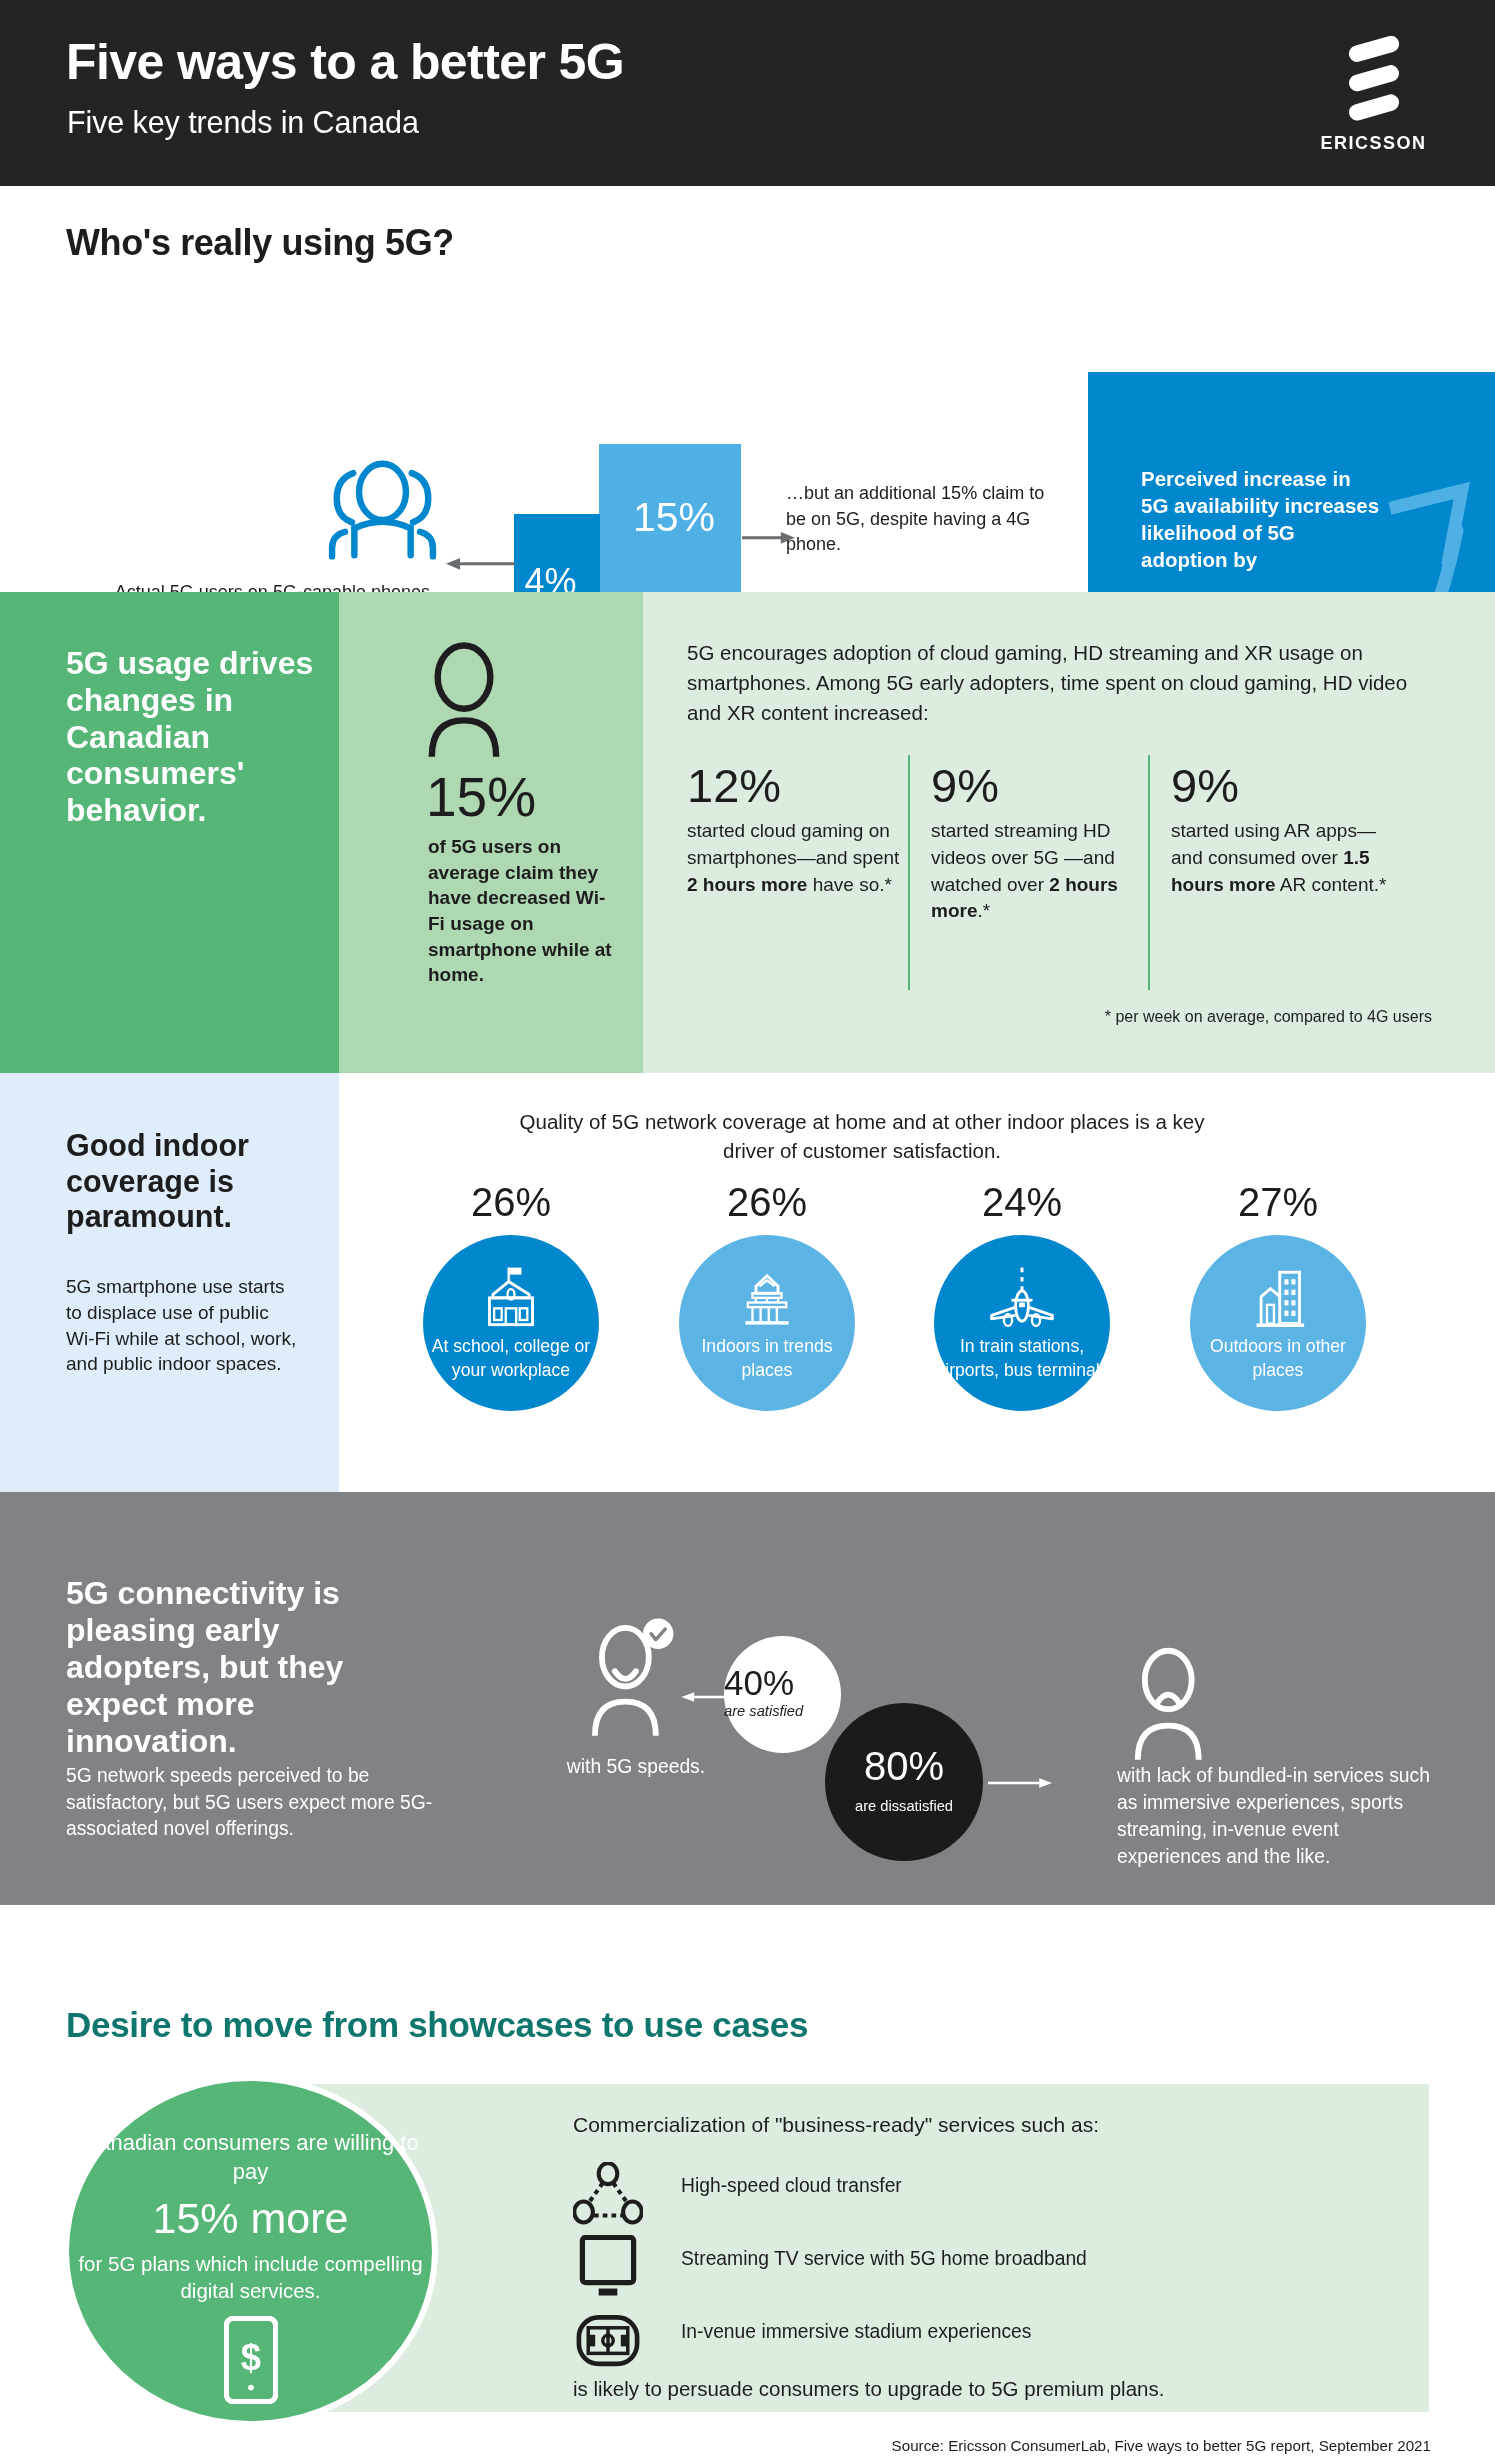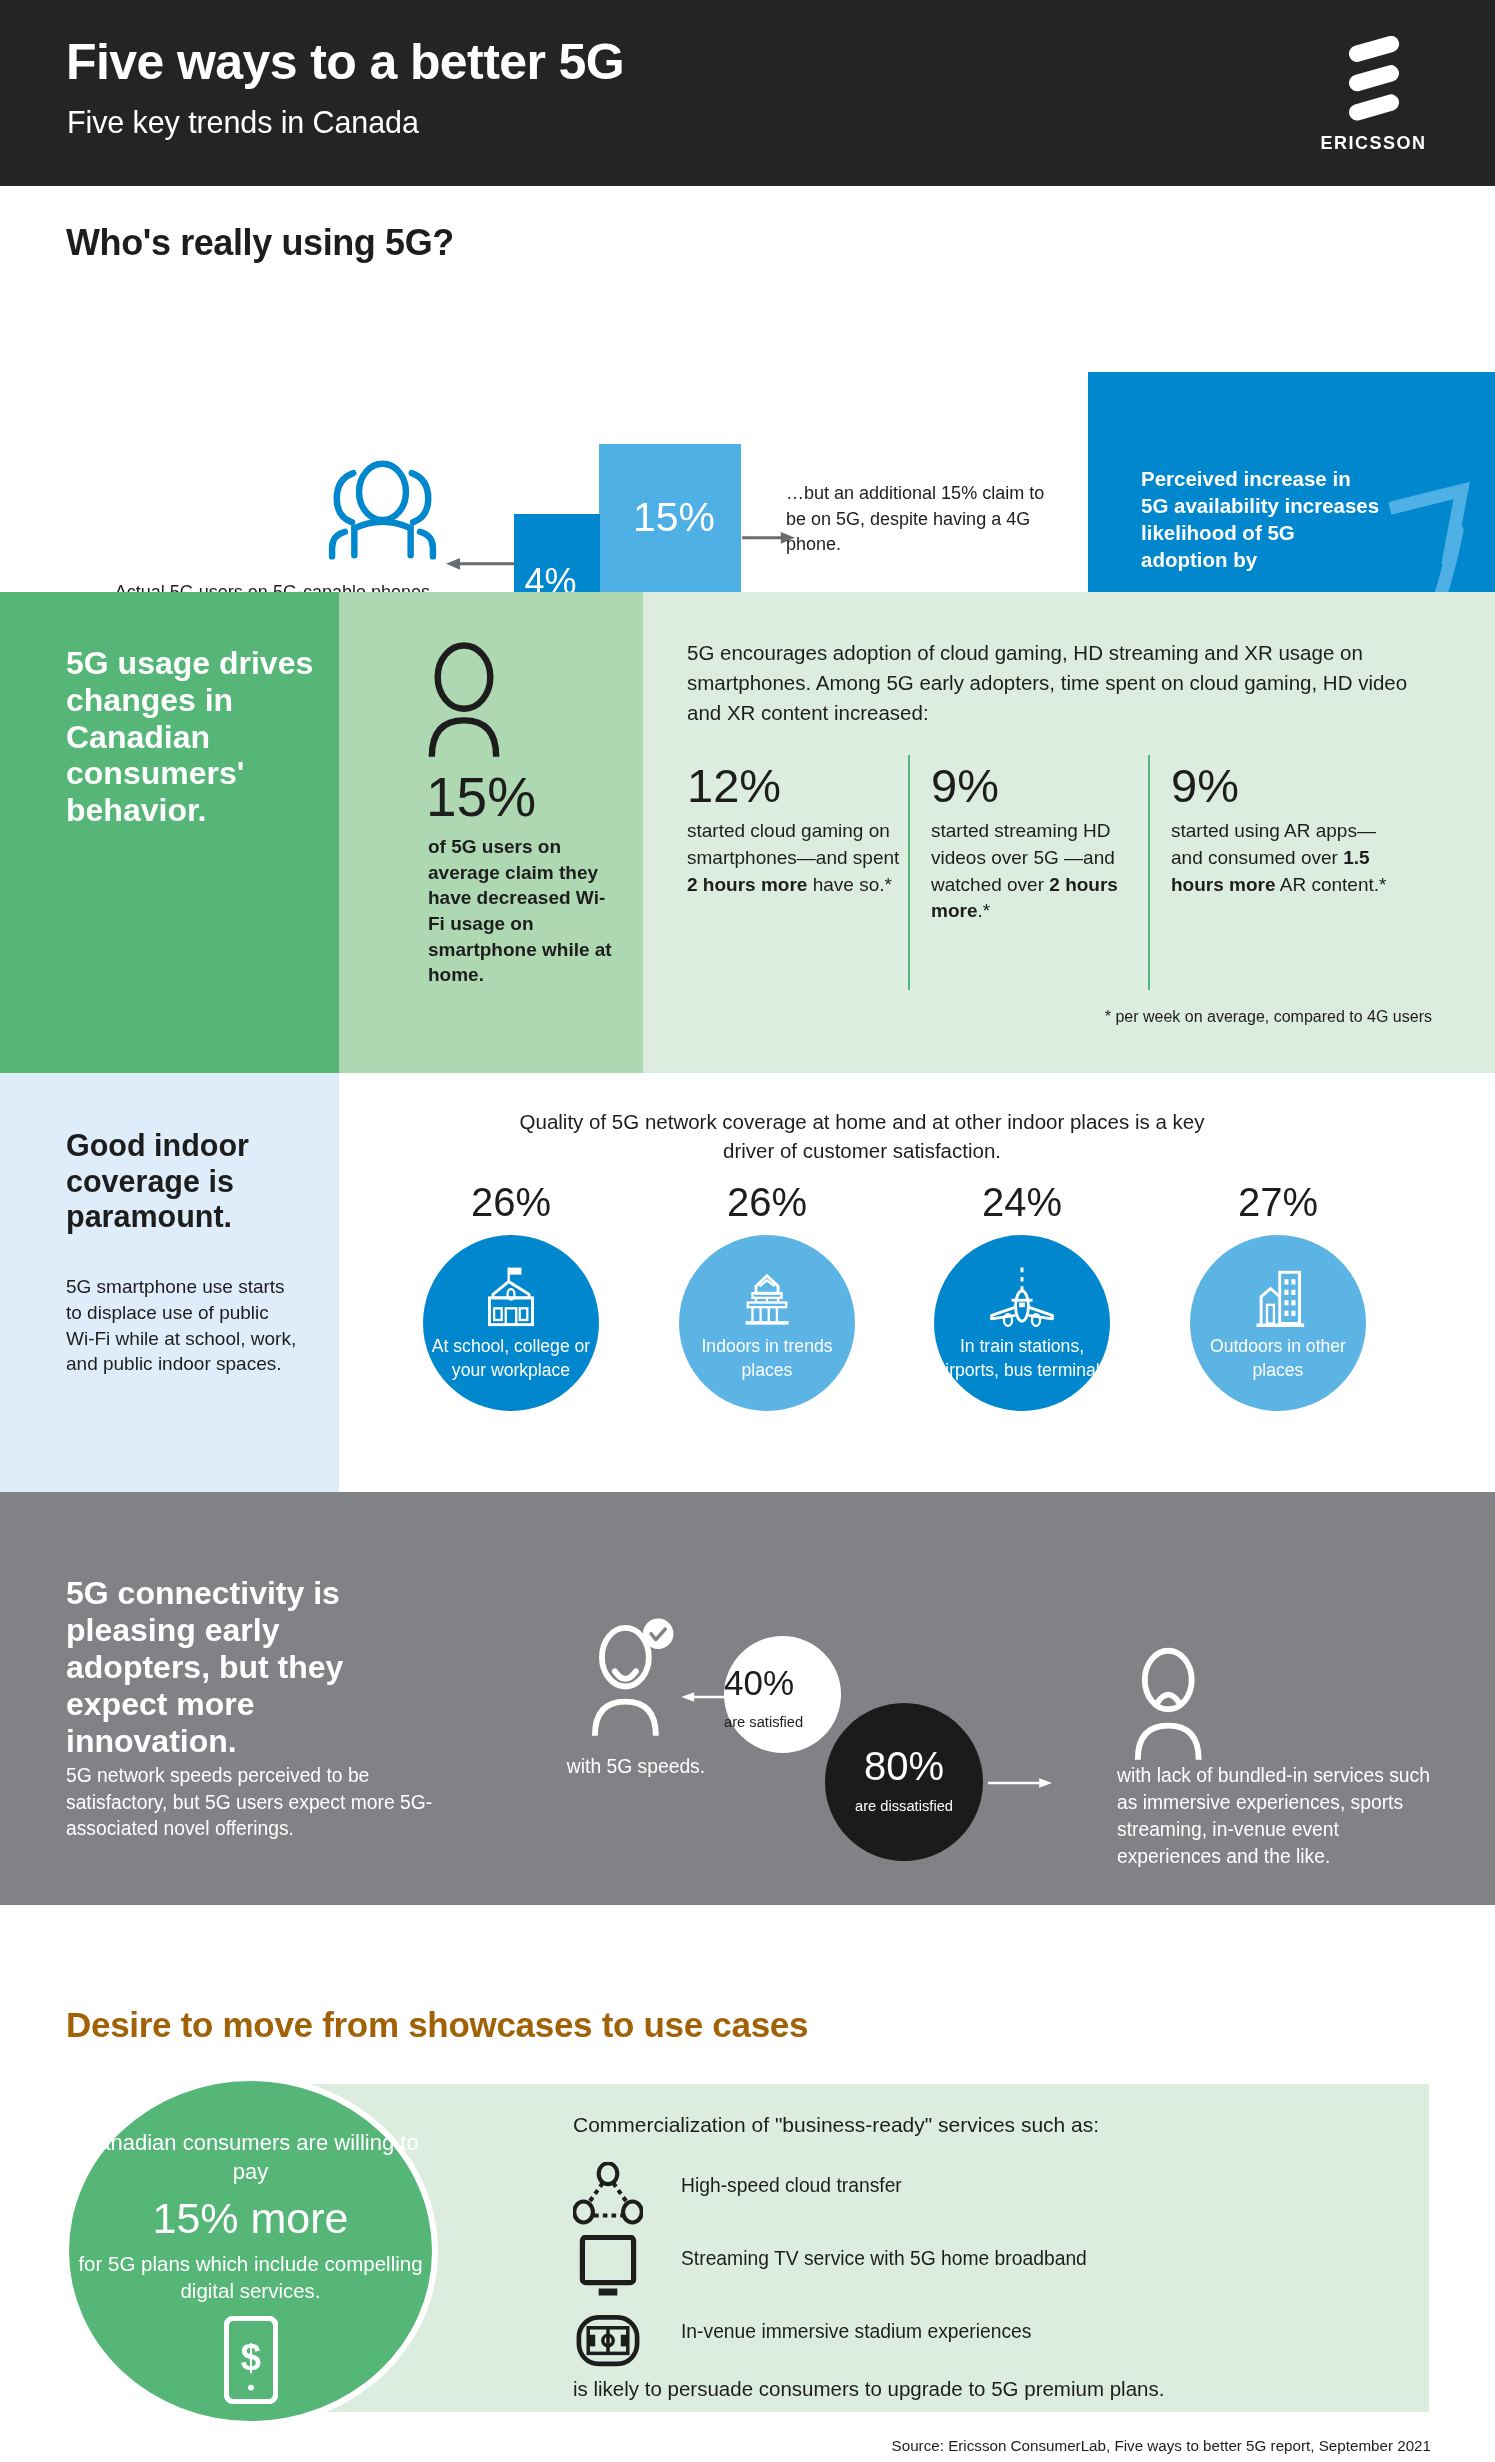--- a/index.html
+++ b/index.html
@@ -175,33 +175,33 @@
   }
   .s4-lbl-b {
     position: absolute; left: 1117px; top: 1762px; width: 328px;
     font-size: 19.3px; color: #fff; line-height: 1.4;
   }
   .bub-white {
     position: absolute; left: 724px; top: 1636px; width: 117px; height: 117px;
     background: #fff; border-radius: 50%; 
   }
   .bub-white .bw-num { margin-top: 29px; font-size: 35px; font-weight: 400; color: #1d1d1d; line-height: 1; }
-  .bub-white .bw-sub { margin-top: 14px; font-size: 14.7px; color: #1d1d1d; }
+  .bub-white .bw-sub { margin-top: 3px; font-size: 14.7px; color: #1d1d1d; font-style: italic; }
   .bub-dark {
     position: absolute; left: 825px; top: 1703px; width: 158px; height: 158px;
     background: #1b1b1b; border-radius: 50%; text-align: center;
   }
   .bub-dark .bd-num { margin-top: 43px; font-size: 40px; font-weight: 400; color: #fff; line-height: 1; }
   .bub-dark .bd-sub { margin-top: 12px; font-size: 14.7px; color: #fff; }
 
   
   .s5 { position: absolute; left: 0; top: 1977px; width: 1495px; height: 485px; background: #fff; }
   .s5-title {
     position: absolute; left: 66px; top: 28px;
-    font-size: 35px; font-weight: 700; color: #a16207; letter-spacing: -0.3px;
+    font-size: 35px; font-weight: 700; color: #0f766e; letter-spacing: -0.3px;
   }
   .s5-greenbox {
     position: absolute; left: 232px; top: 107px; width: 1197px; height: 328px;
     background: #dceddf;
   }
   .s5-oval {
     position: absolute; left: 63px; top: 98px; width: 375px; height: 352px;
     background: #55b678; border-radius: 50%; text-align: center;
     border: 6.4px solid #fff;
   }

